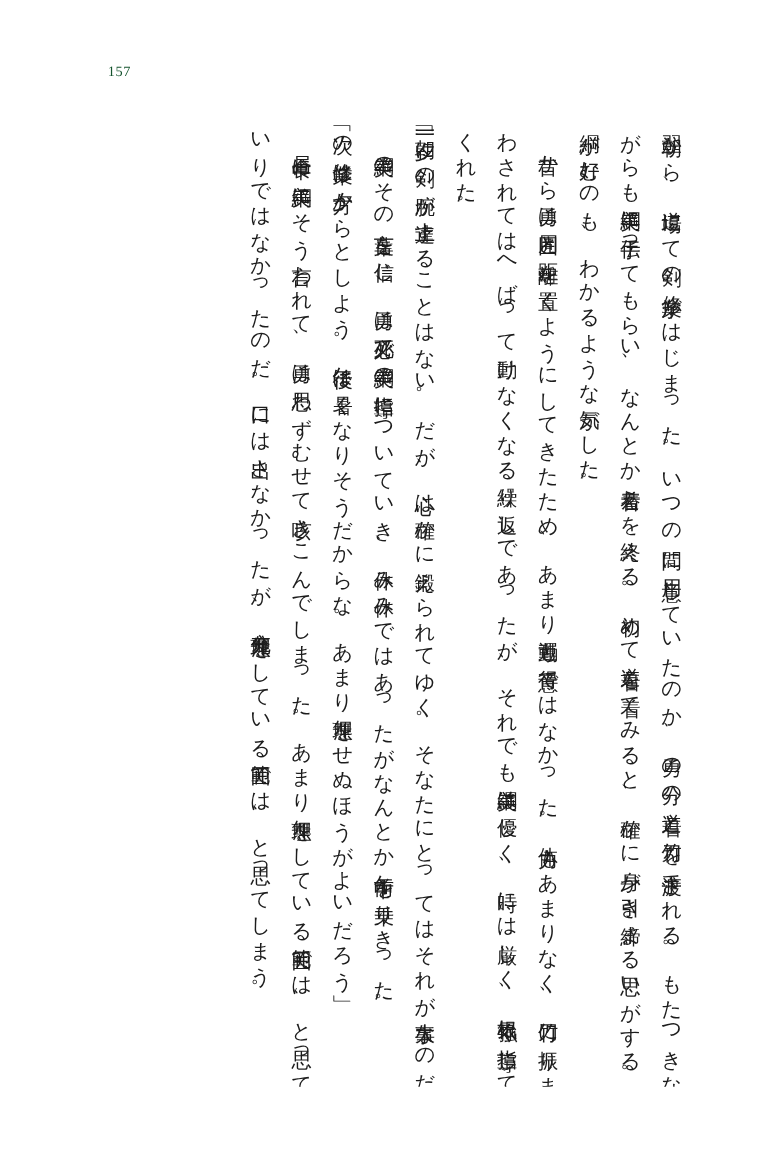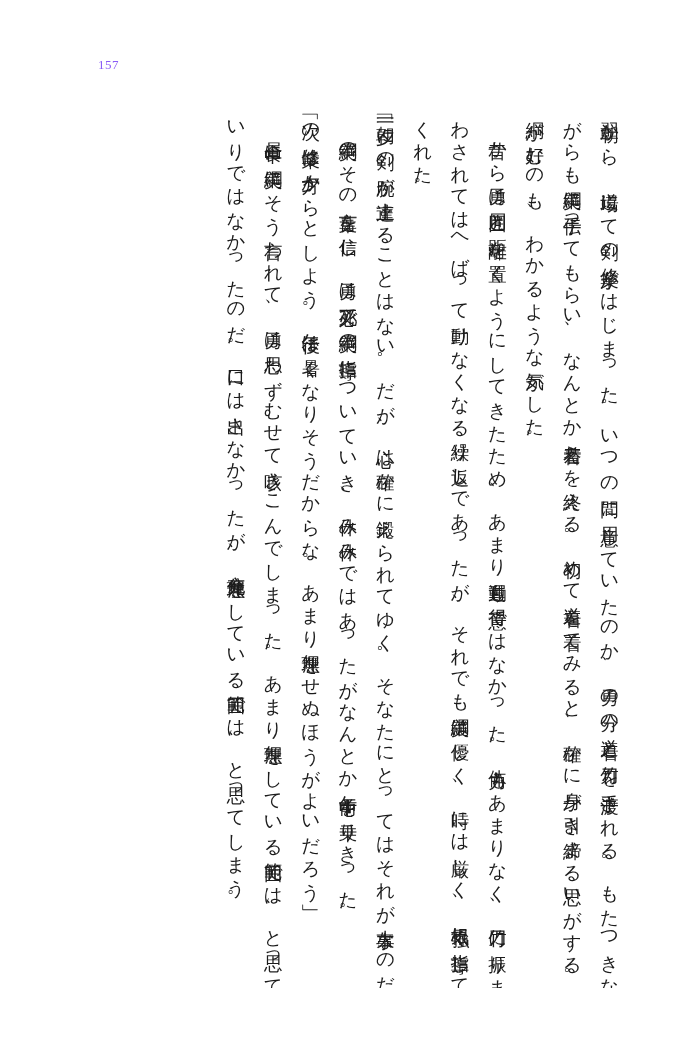--- a/index.html
+++ b/index.html
@@ -20,21 +20,21 @@
     height: 1050px;
     background: #ffffff;
     box-sizing: border-box;
   }
   .page-number {
     position: absolute;
     top: 57px;
     left: 98px;
     font-size: 13px;
     letter-spacing: 0.5px;
-    color: #8b5cf6;
+    color: #14532d;
     font-family: "Liberation Serif", "DejaVu Serif", serif;
   }
   .body-text {
     position: absolute;
     top: 108px;
     left: 58px;
     width: 570px;
     height: 880px;
     writing-mode: vertical-rl;
     text-orientation: upright;

